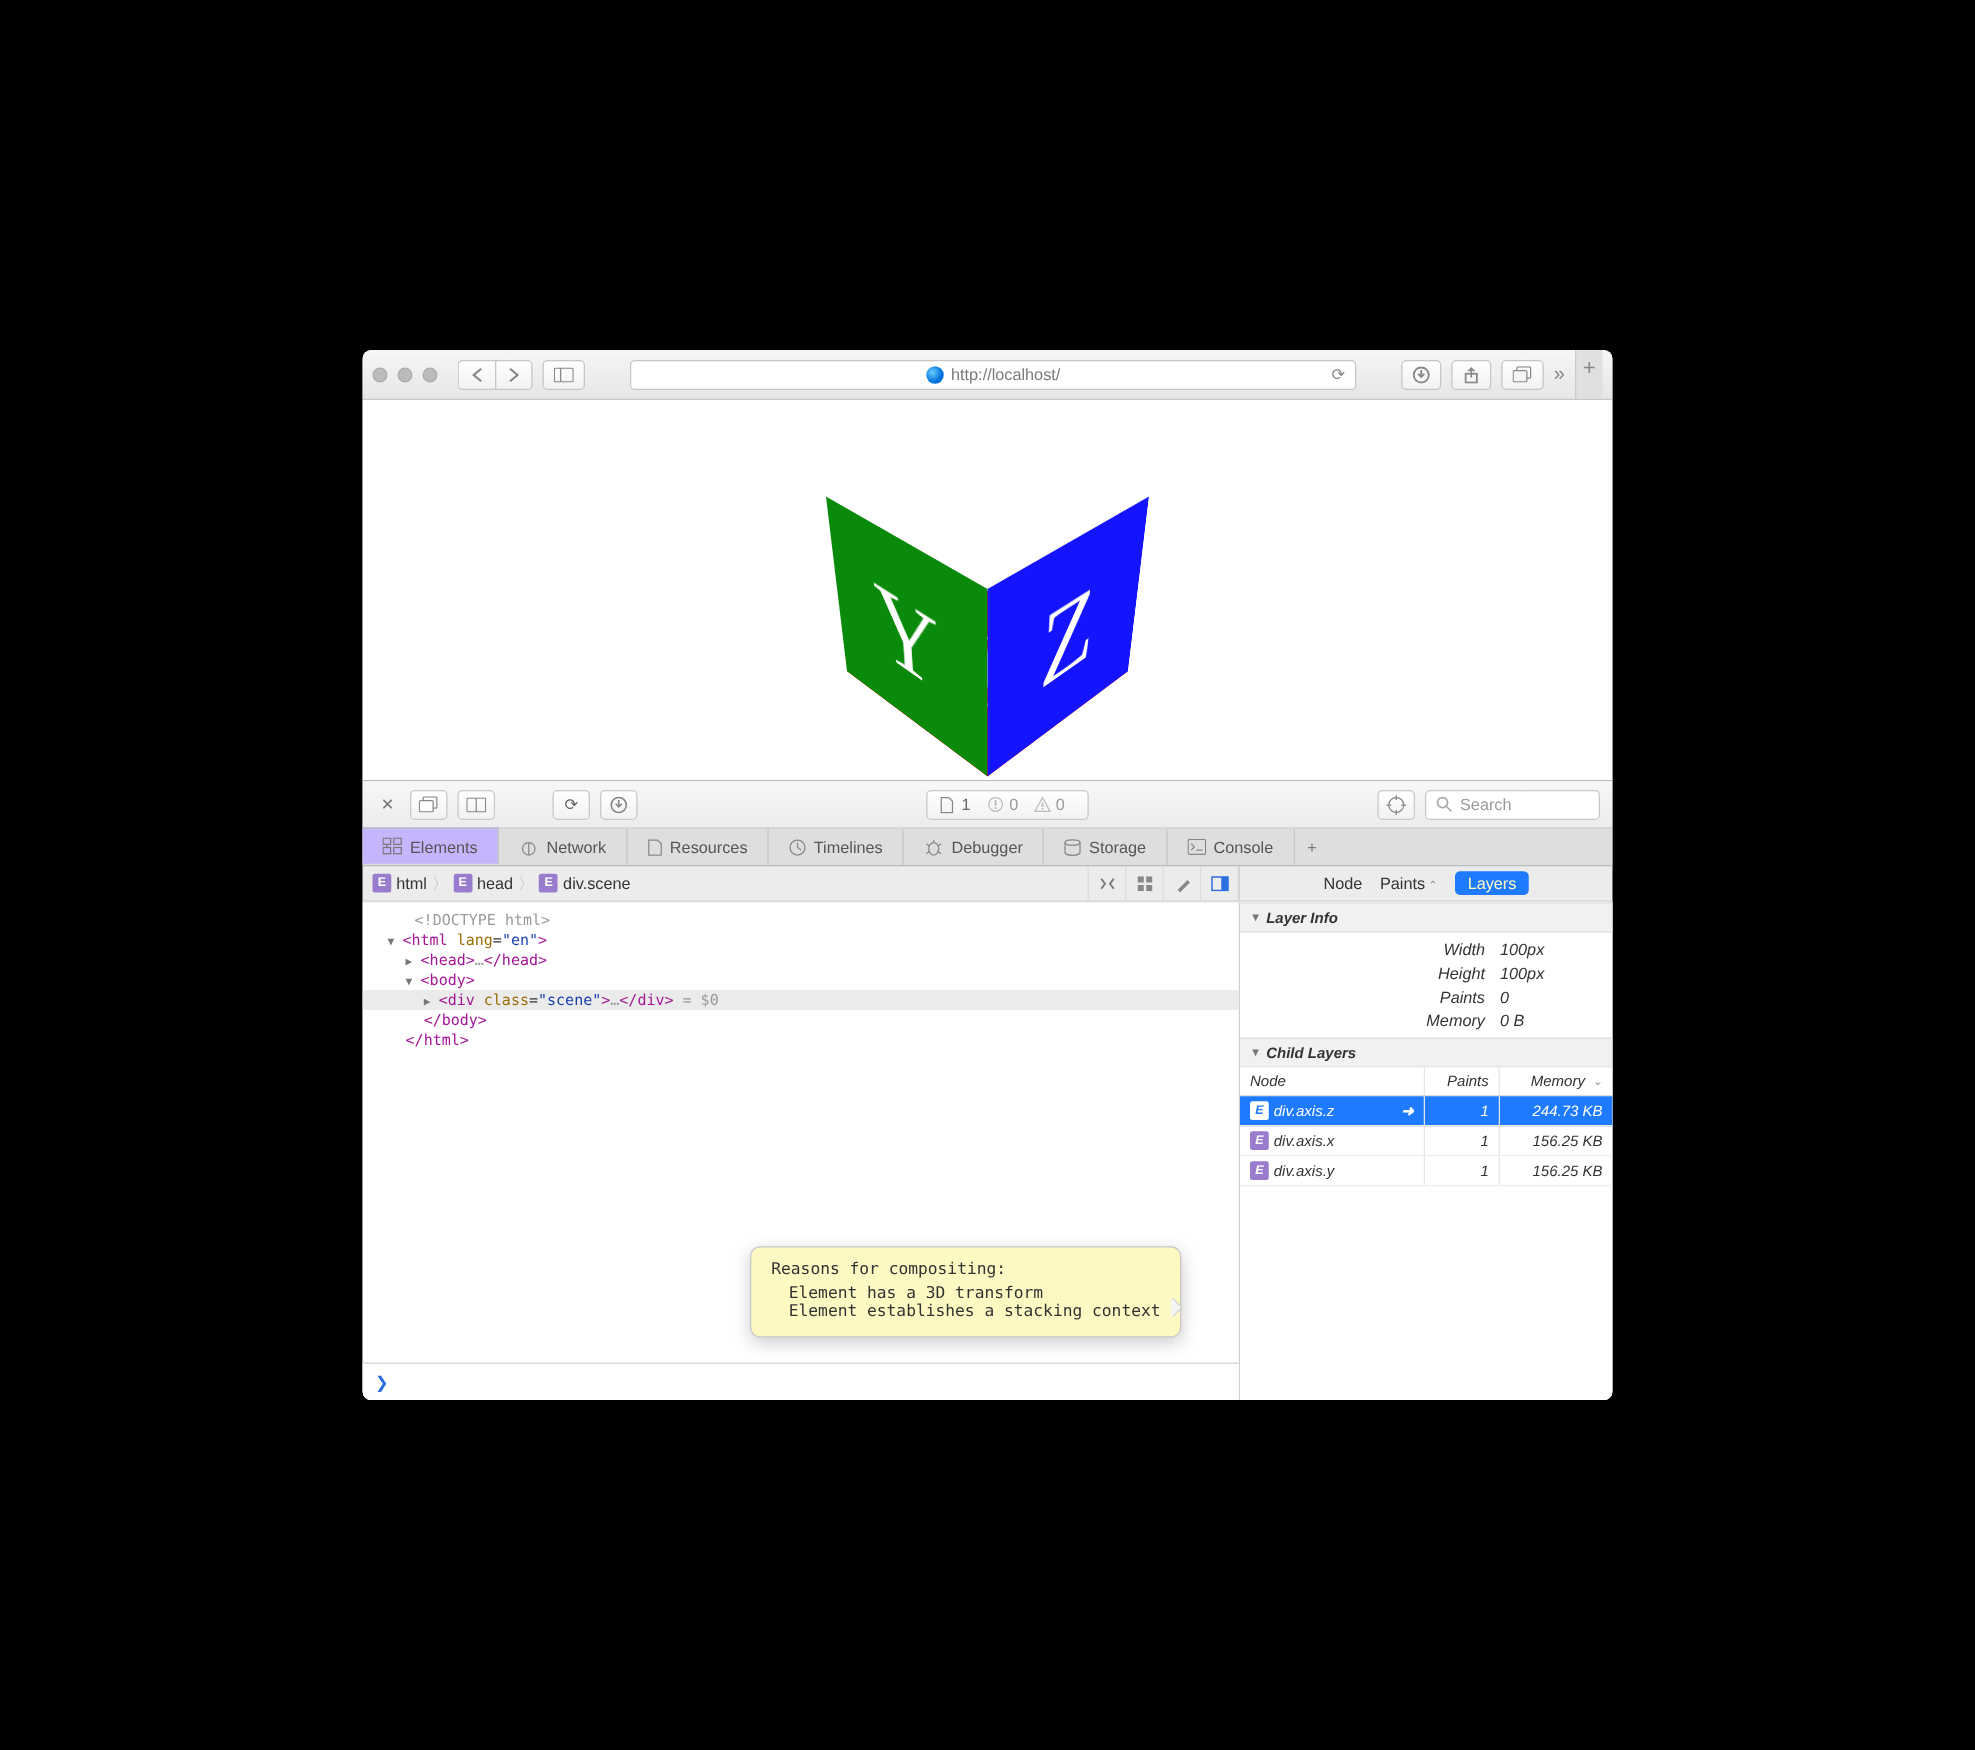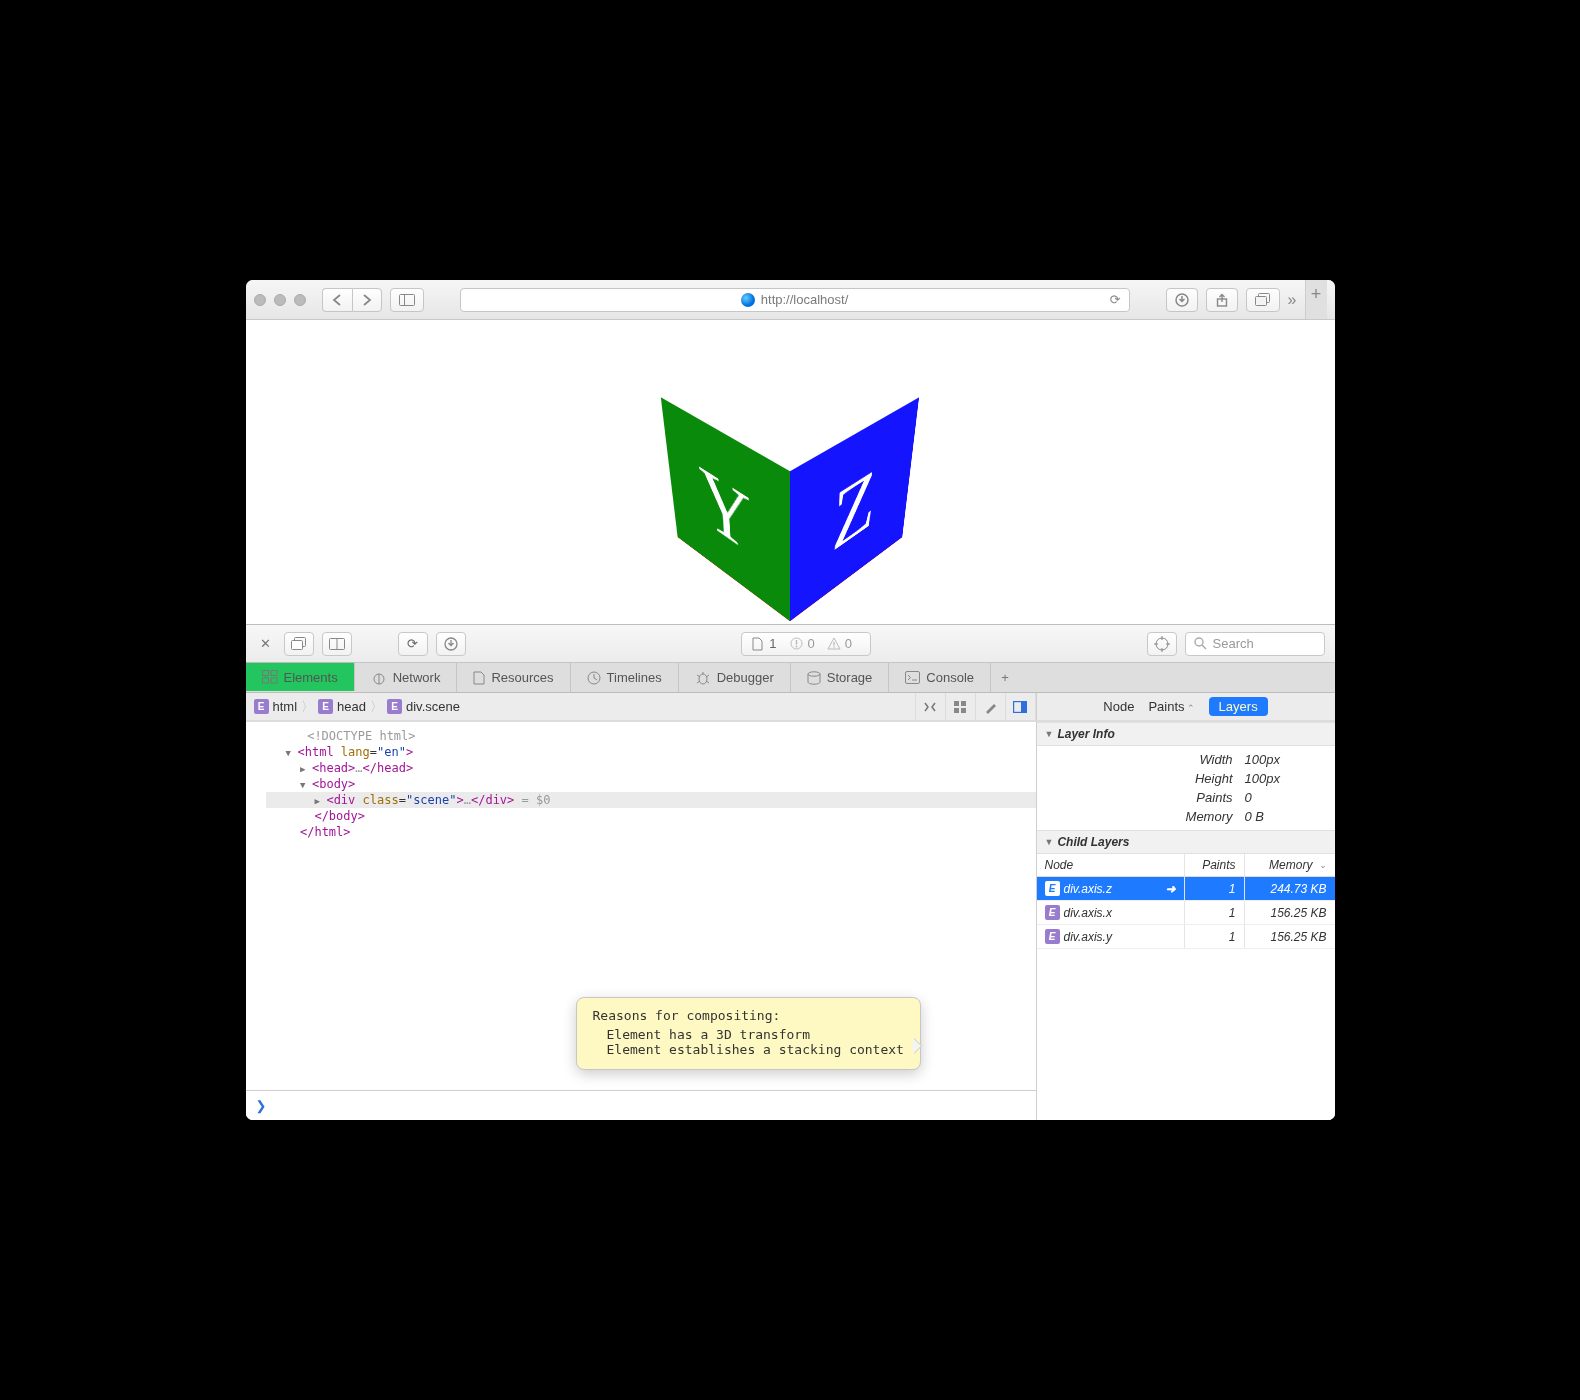--- a/index.html
+++ b/index.html
@@ -8,21 +8,21 @@
     font-family: -apple-system, "Helvetica Neue", Arial, sans-serif;
     font-size: 13px;
     color: #333;
     width: 1580px;
     height: 1400px;
     display: flex;
     align-items: center;
     justify-content: center;
   }
   .window {
-    width: 1089px;
+    width: 1000px;
     background: #ececec;
     border-radius: 7px;
     overflow: hidden;
     box-shadow: 0 20px 60px rgba(0,0,0,.5);
     display: flex;
     flex-direction: column;
   }
 
   
   .titlebar {
@@ -137,21 +137,21 @@
   .tabs {
     height: 30px;
     background: #dedede;
     border-bottom: 1px solid #bcbcbc;
     display:flex; align-items:stretch;
   }
   .tab {
     padding: 0 16px; display:flex; align-items:center; gap:6px;
     border-right:1px solid #c5c5c5; color:#555; font-size:13px;
   }
-  .tab.active { background:#22c55e; border-top:1px solid #bcbcbc; position:relative; top:-1px; }
+  .tab.active { background:#c4b5fd; border-top:1px solid #bcbcbc; position:relative; top:-1px; }
   .tab .ic { color:#777; }
   .tabplus { width:28px; display:flex; align-items:center; justify-content:center; color:#777; }
 
   
   .split { display:flex; height: 398px; background:#fff; }
   .leftpane { flex:1; border-right:1px solid #cfcfcf; display:flex; flex-direction:column; min-width:0; }
   .rightpane { width: 298px; display:flex; flex-direction:column; background:#fff;font-style:italic; }
 
   
   .scopebar {
@@ -178,21 +178,21 @@
     display:flex; align-items:center; gap:14px; padding:0 10px; justify-content:center;
   }
   .rscope .txt { color:#333; }
   .pill {
     background:#1e7bff; color:#fef9c3; border-radius:4px; padding:2px 10px;
   }
 
   
   .domtree {
     font-family: Menlo, Consolas, monospace; font-size:12px;
-    padding:6px 0; color:#333; flex:1; position:relative; overflow:hidden;margin-left:20px;
+    padding:6px 0; color:#333; flex:1; position:relative; overflow:hidden;
   }
   .ln { padding:1px 0 1px 20px; white-space:pre; }
   .gray { color:#9a9a9a; }
   .tag { color:#a31596; }
   .attr { color:#9d6e09; }
   .str { color:#1a3fad; }
   .sel { background:#ebebeb; }
   .disc::before { content:"\25B6"; font-size:9px; color:#777; display:inline-block; width:12px; }
   .discdn::before { content:"\25BC"; font-size:9px; color:#777; display:inline-block; width:12px; }
 

